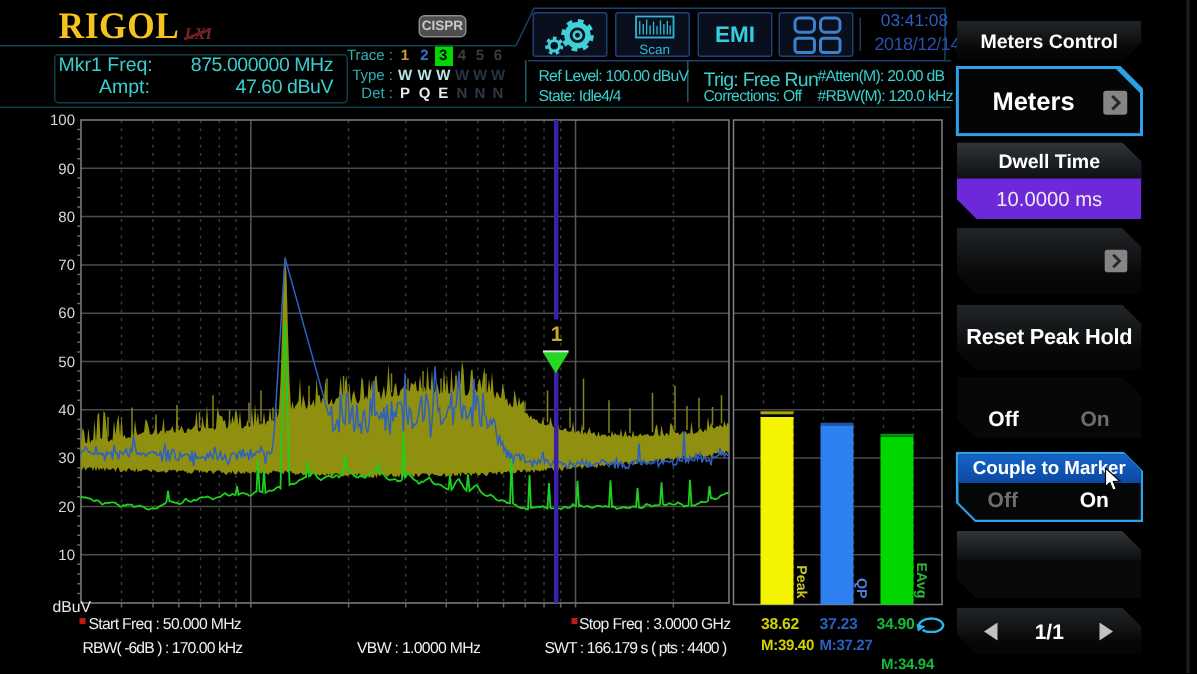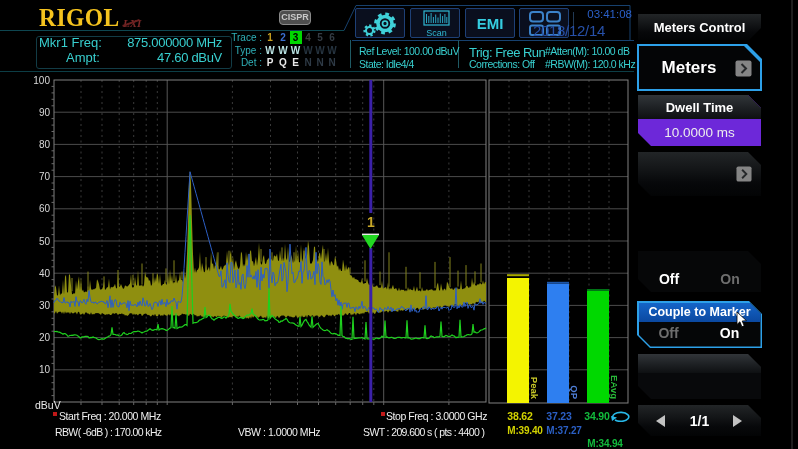--- a/index.html
+++ b/index.html
@@ -49,21 +49,21 @@
 <span style="position:absolute;left:320px;top:57px;transform:translateX(-50%);color:#2e3a46;font-size:10px;font-weight:bold;">N</span>
 <span style="position:absolute;left:332px;top:57px;transform:translateX(-50%);color:#2e3a46;font-size:10px;font-weight:bold;">N</span>
 
 <div class="t" style="left:350px;top:40px;width:1px;height:28px;background:#1f5a64;"></div>
 <div class="t" style="left:458px;top:40px;width:1px;height:28px;background:#1f5a64;"></div>
 
 <div class="t" style="left:359px;top:45px;color:#38cfcf;font-size:10.5px;letter-spacing:-0.5px;">Ref Level: 100.00 dBuV</div>
 <div class="t" style="left:359px;top:58px;color:#38cfcf;font-size:10.5px;letter-spacing:-0.5px;">State: Idle4/4</div>
 <div class="t" style="left:469px;top:45px;color:#38cfcf;font-size:13px;letter-spacing:-0.5px;">Trig: Free Run</div>
 <div class="t" style="left:469px;top:58px;color:#38cfcf;font-size:10.5px;letter-spacing:-0.5px;">Corrections: Off</div>
-<div class="t" style="left:545px;top:45px;color:#38cfcf;font-size:10.5px;letter-spacing:-0.5px;">#Atten(M): 10.00 dB</div>
+<div class="t" style="left:545px;top:45px;color:#38cfcf;font-size:10.5px;letter-spacing:-0.5px;">#Atten(M): 20.00 dB</div>
 <div class="t" style="left:545px;top:58px;color:#38cfcf;font-size:10.5px;letter-spacing:-0.5px;">#RBW(M): 120.0 kHz</div>
 
 <div class="t" style="left:355px;top:8px;width:50px;height:30px;border:1px solid #1e4076;border-radius:2px;background:#0a0f1e;"></div>
 <div class="t" style="left:410px;top:8px;width:50px;height:30px;border:1px solid #1e4076;border-radius:2px;background:#0a0f1e;"></div>
 <div class="t" style="left:465px;top:8px;width:50px;height:30px;border:1px solid #1e4076;border-radius:2px;background:#0a0f1e;"></div>
 <div class="t" style="left:519px;top:8px;width:50px;height:30px;border:1px solid #1e4076;border-radius:2px;background:#0a0f1e;"></div>
 <svg width="50" height="30" viewBox="0 0 50 30" style="position:absolute;left:357px;top:8px">
 <g fill="none" stroke="#3fd0d8">
 <circle cx="28" cy="15.5" r="8.6" stroke-width="4.6" stroke-dasharray="3.4 3.35"></circle>
 <circle cx="28" cy="15.5" r="7" stroke-width="3.6"></circle>
@@ -82,21 +82,21 @@
 <g fill="none" stroke="#3b82c8" stroke-width="2">
 <rect x="10" y="4" width="13" height="9.5" rx="3"></rect>
 <rect x="27" y="4" width="13" height="9.5" rx="3"></rect>
 <rect x="10" y="17.5" width="13" height="9.5" rx="2"></rect>
 <rect x="27" y="17.5" width="13" height="9.5" rx="2"></rect>
 </g>
     </svg>
 <div class="t" style="left:573px;top:12px;width:1px;height:22px;background:#223a55;"></div>
 
 <div class="t" style="left:632px;top:8px;transform:translateX(-100%);color:#2a5fc8;font-size:11.5px;">03:41:08</div>
-<div class="t" style="left:605px;top:22px;transform:translateX(-100%);color:#2750a8;font-size:15px;letter-spacing:-0.3px;">2018/12/14</div>
+<div class="t" style="left:640px;top:22px;transform:translateX(-100%);color:#2750a8;font-size:12px;letter-spacing:-0.3px;">2018/12/14</div>
 
 <svg width="798" height="449" style="position:absolute;left:0;top:0">
 <line x1="54" y1="112.2" x2="486" y2="112.2" stroke="#4c4c4c" stroke-width="1"></line>
 <line x1="54" y1="144.4" x2="486" y2="144.4" stroke="#4c4c4c" stroke-width="1"></line>
 <line x1="54" y1="176.6" x2="486" y2="176.6" stroke="#4c4c4c" stroke-width="1"></line>
 <line x1="54" y1="208.8" x2="486" y2="208.8" stroke="#4c4c4c" stroke-width="1"></line>
 <line x1="54" y1="241.0" x2="486" y2="241.0" stroke="#4c4c4c" stroke-width="1"></line>
 <line x1="54" y1="273.2" x2="486" y2="273.2" stroke="#4c4c4c" stroke-width="1"></line>
 <line x1="54" y1="305.4" x2="486" y2="305.4" stroke="#4c4c4c" stroke-width="1"></line>
 <line x1="54" y1="337.6" x2="486" y2="337.6" stroke="#4c4c4c" stroke-width="1"></line>
@@ -143,26 +143,26 @@
 <text x="611" y="399" font-size="9.5" fill="#28b838" transform="rotate(90 611 399)" text-anchor="end" font-weight="bold">EAvg</text>
 <rect x="369.3" y="80" width="3" height="133" fill="#3b21a8"></rect>
 <rect x="369.3" y="248" width="3" height="154" fill="#3b21a8"></rect>
 <text x="371" y="227" font-size="14" font-weight="bold" fill="#c8a828" text-anchor="middle">1</text>
 <rect x="362" y="233.6" width="17" height="1.6" fill="#e8e8e8"></rect>
 <polygon points="362,235 379,235 370.5,249" fill="#22d822"></polygon>
 </svg>
 
 <div class="t" style="left:35px;top:399px;color:#e8e8e8;font-size:10.5px;">dBuV</div>
 <div class="t" style="left:53px;top:412px;width:4px;height:4px;background:#c01818;"></div>
-<div class="t" style="left:59px;top:410px;color:#efefef;font-size:10.5px;letter-spacing:-0.45px;">Start Freq : 20.000 MHz</div>
+<div class="t" style="left:59px;top:410px;color:#efefef;font-size:10.5px;letter-spacing:-0.45px;">Start Freq : 50.000 MHz</div>
 <div class="t" style="left:381px;top:412px;width:4px;height:4px;background:#c01818;"></div>
 <div class="t" style="left:386px;top:410px;color:#efefef;font-size:10.5px;letter-spacing:-0.45px;">Stop Freq : 3.0000 GHz</div>
 <div class="t" style="left:55px;top:426px;color:#efefef;font-size:10.5px;letter-spacing:-0.62px;">RBW( -6dB ) : 170.00 kHz</div>
 <div class="t" style="left:238px;top:426px;color:#efefef;font-size:10.5px;letter-spacing:-0.45px;">VBW : 1.0000 MHz</div>
-<div class="t" style="left:363px;top:426px;color:#efefef;font-size:10.5px;letter-spacing:-0.62px;">SWT : 209.600 s ( pts : 4400 )</div>
+<div class="t" style="left:363px;top:426px;color:#efefef;font-size:10.5px;letter-spacing:-0.62px;">SWT : 166.179 s ( pts : 4400 )</div>
 
 <div class="t" style="left:520px;top:410px;transform:translateX(-50%);color:#d2d200;font-size:10.5px;font-weight:bold;letter-spacing:-0.2px;">38.62</div>
 <div class="t" style="left:559px;top:410px;transform:translateX(-50%);color:#2b5fc4;font-size:10.5px;font-weight:bold;letter-spacing:-0.2px;">37.23</div>
 <div class="t" style="left:597px;top:410px;transform:translateX(-50%);color:#12bb3c;font-size:10.5px;font-weight:bold;letter-spacing:-0.2px;">34.90</div>
 <div class="t" style="left:525px;top:425px;transform:translateX(-50%);color:#d2d200;font-size:10px;font-weight:bold;letter-spacing:-0.2px;">M:39.40</div>
 <div class="t" style="left:564px;top:425px;transform:translateX(-50%);color:#2b5fc4;font-size:10px;font-weight:bold;letter-spacing:-0.2px;">M:37.27</div>
 <div class="t" style="left:605px;top:425px;transform:translateX(-50%);color:#12bb3c;font-size:10px;font-weight:bold;letter-spacing:-0.2px;margin-top:13px;">M:34.94</div>
 <svg width="22" height="14" viewBox="0 0 22 14" style="position:absolute;left:609px;top:408px">
 <path d="M4,10 A8,4.5 0 1 1 6,12" fill="none" stroke="#28b8e8" stroke-width="1.6"></path>
 <polygon points="2,8 8,9.5 3,13" fill="#28b8e8"></polygon>
@@ -183,20 +183,23 @@
 <div style="position:absolute;left:638px;top:95px;width:123px;height:51px;background:#6d28d9;clip-path:polygon(0 0, calc(100% - 13px) 0, 100% 13px, 100% 100%, 13px 100%, 0 calc(100% - 13px));">
       <div style="position:absolute;left:0;top:0;width:100%;height:24px;background:linear-gradient(180deg,#313539 0%,#1d2023 55%,#0e1012 100%);display:flex;align-items:center;justify-content:center;color:#fff;font-size:13px;font-weight:bold;">Dwell Time</div>
       <div style="position:absolute;left:0;top:24px;width:100%;height:27px;display:flex;align-items:center;justify-content:center;color:#ededed;font-size:13.5px;">10.0000 ms</div>
     </div>
 <div style="position:absolute;left:638px;top:152px;width:123px;height:44px;background:linear-gradient(180deg,#222527 0%,#131517 40%,#07080a 70%,#030405 100%);clip-path:polygon(0 0, calc(100% - 13px) 0, 100% 13px, 100% 100%, 13px 100%, 0 calc(100% - 13px));">
       <svg width="16" height="16" viewBox="0 0 17 17" style="position:absolute;right:9px;top:14px">
         <rect x="0.5" y="0.5" width="16" height="16" rx="2" fill="#858585"></rect>
         <path d="M6.5,4 L11,8.5 L6.5,13" fill="none" stroke="#26282a" stroke-width="2"></path>
       </svg>
     </div>
+<div style="position:absolute;left:638px;top:203px;width:123px;height:44px;background:linear-gradient(180deg,#222527 0%,#131517 40%,#07080a 70%,#030405 100%);clip-path:polygon(0 0, calc(100% - 13px) 0, 100% 13px, 100% 100%, 13px 100%, 0 calc(100% - 13px));">
+      <div style="width:100%;height:100%;display:flex;align-items:center;justify-content:center;color:#fff;font-size:14.5px;font-weight:bold;letter-spacing:-0.2px;">Reset Peak Hold</div>
+    </div>
 <div style="position:absolute;left:638px;top:251px;width:123px;height:41px;background:#060708;clip-path:polygon(0 0, calc(100% - 13px) 0, 100% 13px, 100% 100%, 13px 100%, 0 calc(100% - 13px));">
       <div style="position:absolute;left:0;top:17px;width:100%;height:24px;color:#fff;font-size:14px;font-weight:bold;">
         <span style="position:absolute;left:31px;top:3px;transform:translateX(-50%);">Off</span>
         <span style="position:absolute;left:92px;top:3px;transform:translateX(-50%);color:#6e6e6e;">On</span>
       </div>
     </div>
 <div style="position:absolute;left:637px;top:301px;width:125px;height:47px;background:#2da0e8;clip-path:polygon(0 0, calc(100% - 13px) 0, 100% 13px, 100% 100%, 13px 100%, 0 calc(100% - 13px));">
       <div style="position:absolute;left:1.5px;top:1.5px;right:1.5px;bottom:1.5px;background:#050607;clip-path:polygon(0 0, calc(100% - 11px) 0, 100% 11px, 100% 100%, 12px 100%, 0 calc(100% - 12px));">
         <div style="position:absolute;left:0;top:0;width:100%;height:19px;background:linear-gradient(180deg,#1465c8,#0b48a0);display:flex;align-items:center;justify-content:center;color:#fff;font-size:12.5px;font-weight:bold;">Couple to Marker</div>
         <div style="position:absolute;left:0;top:19px;width:100%;height:25px;color:#fff;font-size:14px;font-weight:bold;">

